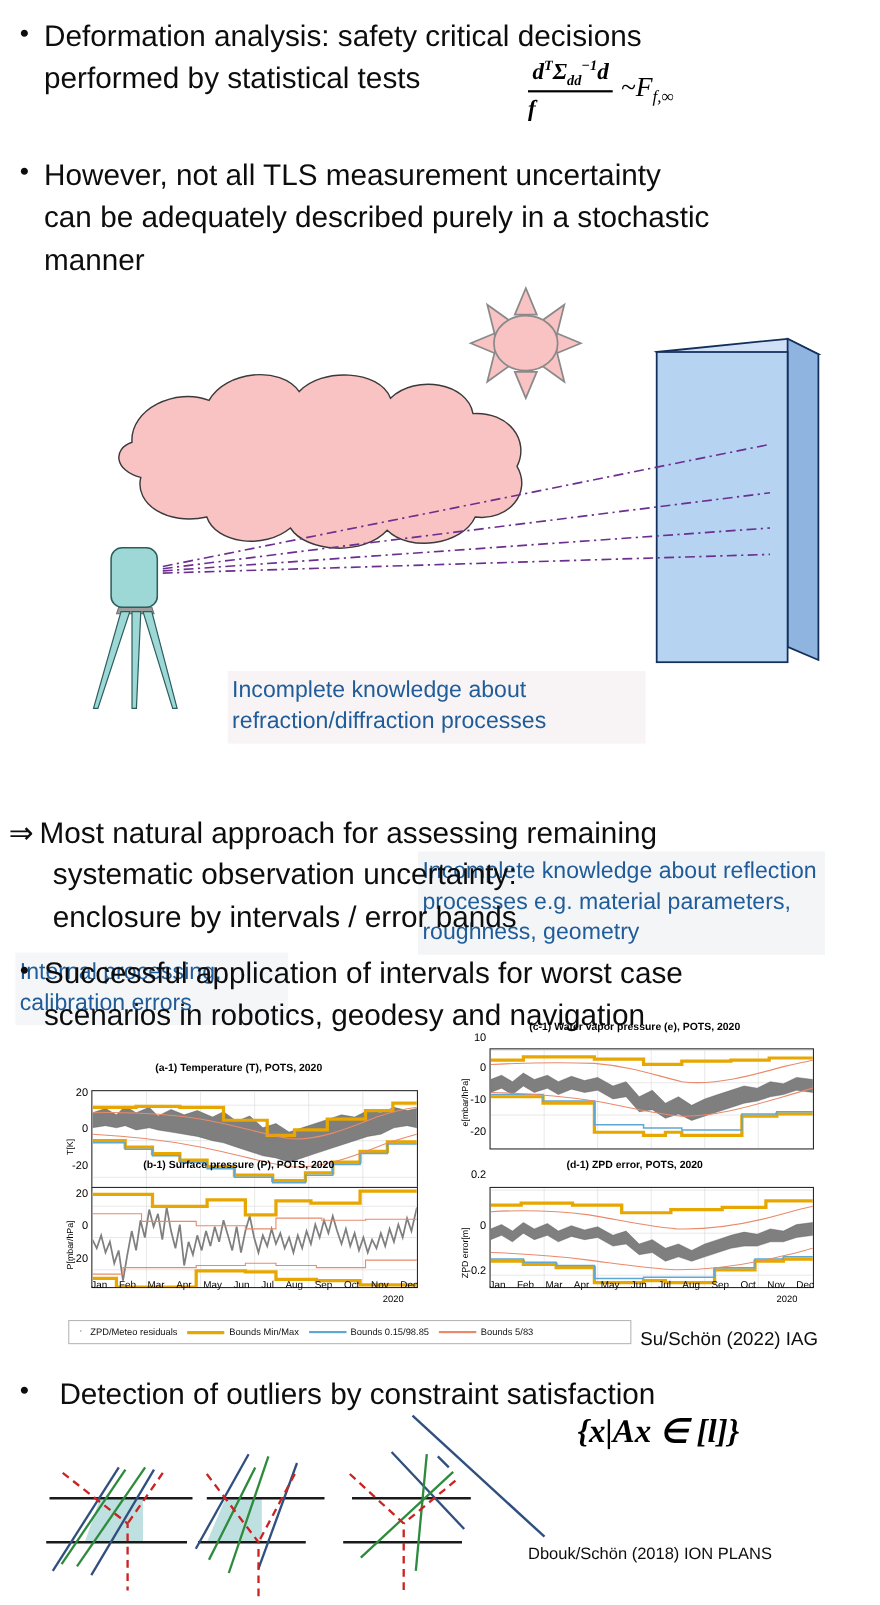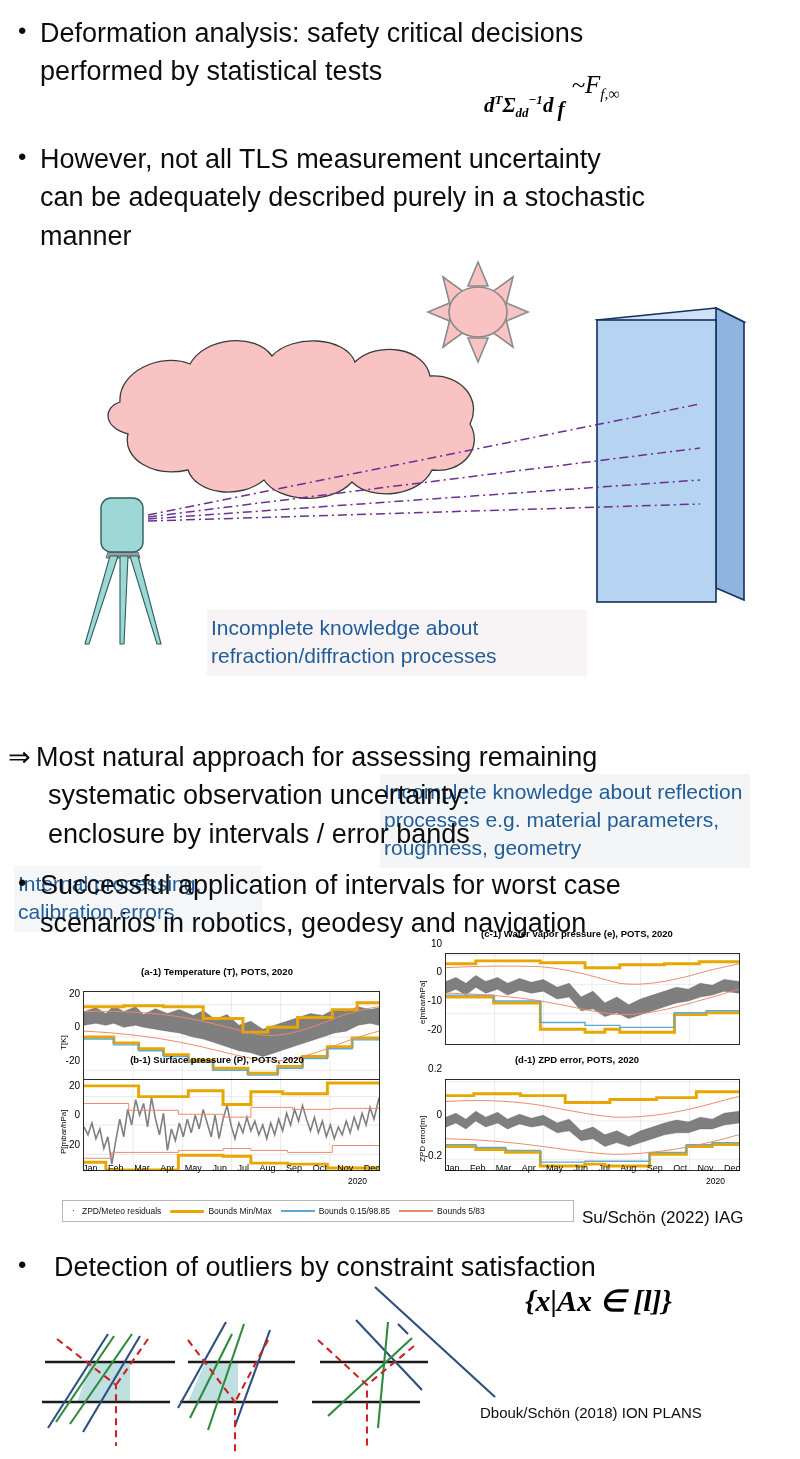--- a/index.html
+++ b/index.html
@@ -23,21 +23,21 @@
   }
   .bullet .txt{flex:1 1 auto;}
 
   
   .formula-top{
     position:absolute;left:480px;top:52px;
     display:flex;align-items:center;
     font-family:"Liberation Serif", serif;
     color:#000;
   }
-  .frac{display:inline-flex;flex-direction:row;align-items:flex-end;margin-top:40px;}
+  .frac{display:inline-flex;flex-direction:column;align-items:flex-start;}
   .frac .num{
     font-size:21px;font-weight:bold;font-style:italic;
     padding:0 4px 1px 4px;white-space:nowrap;
   }
   .frac .bar{height:2px;background:#000;width:100%;}
   .frac .den{
     font-size:21px;font-weight:bold;font-style:italic;padding-top:2px;
   }
   .tilde-f{font-size:25px;font-style:italic;margin-left:7px;text-align:center;}
   sup.sm{font-size:0.62em;vertical-align:super;}

